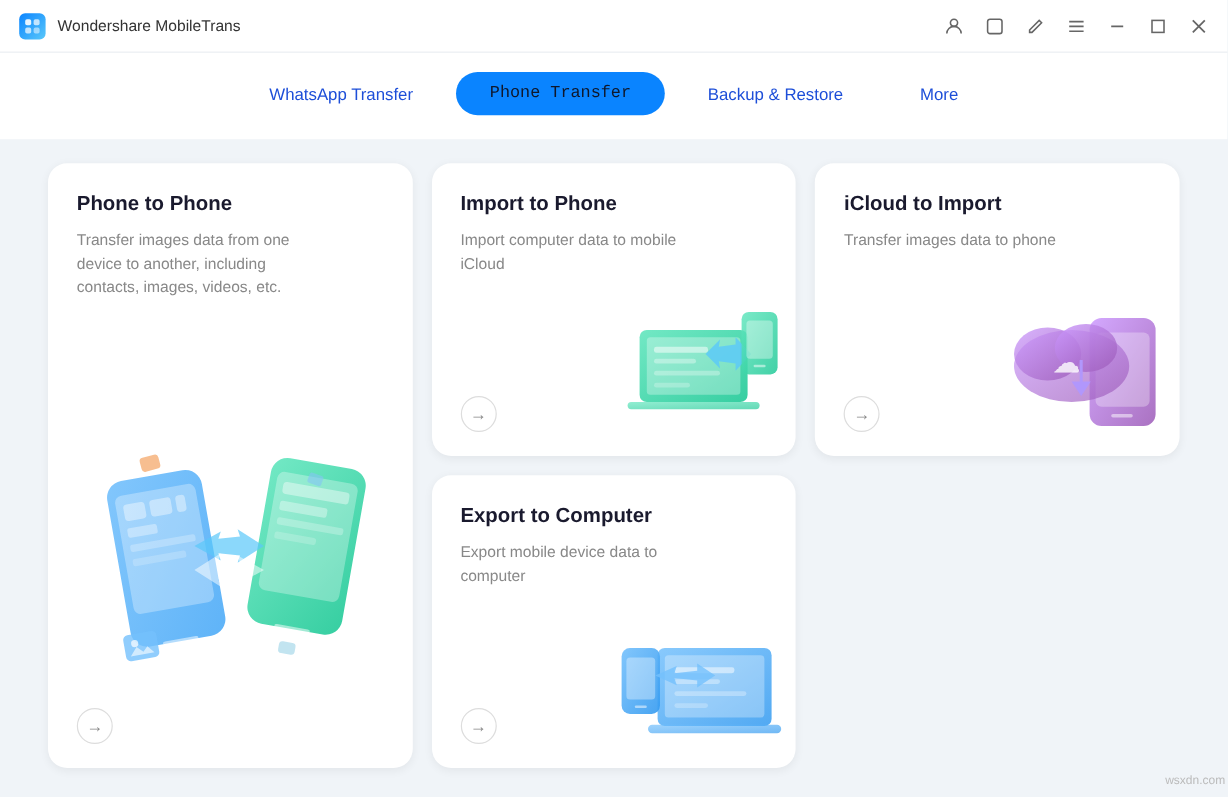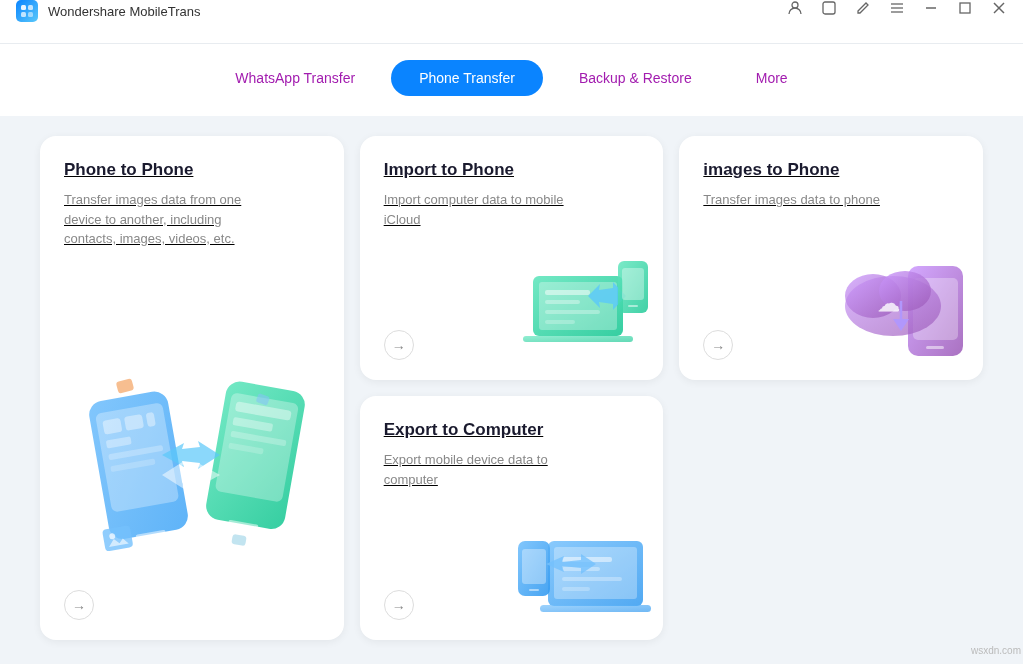--- a/index.html
+++ b/index.html
@@ -9,21 +9,21 @@
       width: 1023px;
       height: 664px;
       overflow: hidden;
       display: flex;
       flex-direction: column;
     }
 
     
     .title-bar {
       display: flex;
-      align-items: flex-start;
+      align-items: center;
       justify-content: space-between;
       background: #ffffff;
       padding: 0 16px;
       height: 44px;
       border-bottom: 1px solid #e8ecf0;
     }
     .title-bar-left {
       display: flex;
       align-items: center;
       gap: 10px;
@@ -67,38 +67,38 @@
       gap: 8px;
     }
     .nav-tab {
       padding: 10px 28px;
       border-radius: 25px;
       font-size: 14px;
       font-weight: 500;
       cursor: pointer;
       border: none;
       background: transparent;
-      color: #a21caf;
+      color: #1d4ed8;
       transition: all 0.2s;
     }
     .nav-tab.active {
       background: #0a84ff;
-      color: #ffffff;
+      color: #0f172a;
+      font-family: Liberation Mono, monospace;
     }
 
     
     .main-content {
       flex: 1;
       padding: 20px 40px 24px;
       display: grid;
       grid-template-columns: 1fr 1fr 1fr;
       grid-template-rows: 1fr 1fr;
       gap: 16px;
       overflow: hidden;
-      text-decoration: underline;
     }
 
     
     .card {
       background: #ffffff;
       border-radius: 16px;
       padding: 24px;
       position: relative;
       overflow: hidden;
       cursor: pointer;
@@ -311,21 +311,21 @@
         </defs>
       </svg>
     </div>
 
     <div class="card-arrow">
       <span>→</span>
     </div>
   </div>
 
   <div class="card">
-    <div class="card-title">images to Phone</div>
+    <div class="card-title">iCloud to Import</div>
     <div class="card-desc">Transfer images data to phone</div>
 
     <div style="position:absolute; bottom:10px; right:5px;">
       <svg width="145" height="130" viewBox="0 0 145 130">
 
         <g transform="translate(75, 30)">
           <rect x="0" y="0" width="55" height="90" rx="10" fill="url(#purpleGrad)" opacity="0.85"></rect>
           <rect x="5" y="12" width="45" height="62" rx="5" fill="white" opacity="0.3"></rect>
           <rect x="18" y="80" width="18" height="3" rx="1.5" fill="white" opacity="0.5"></rect>
         </g>

